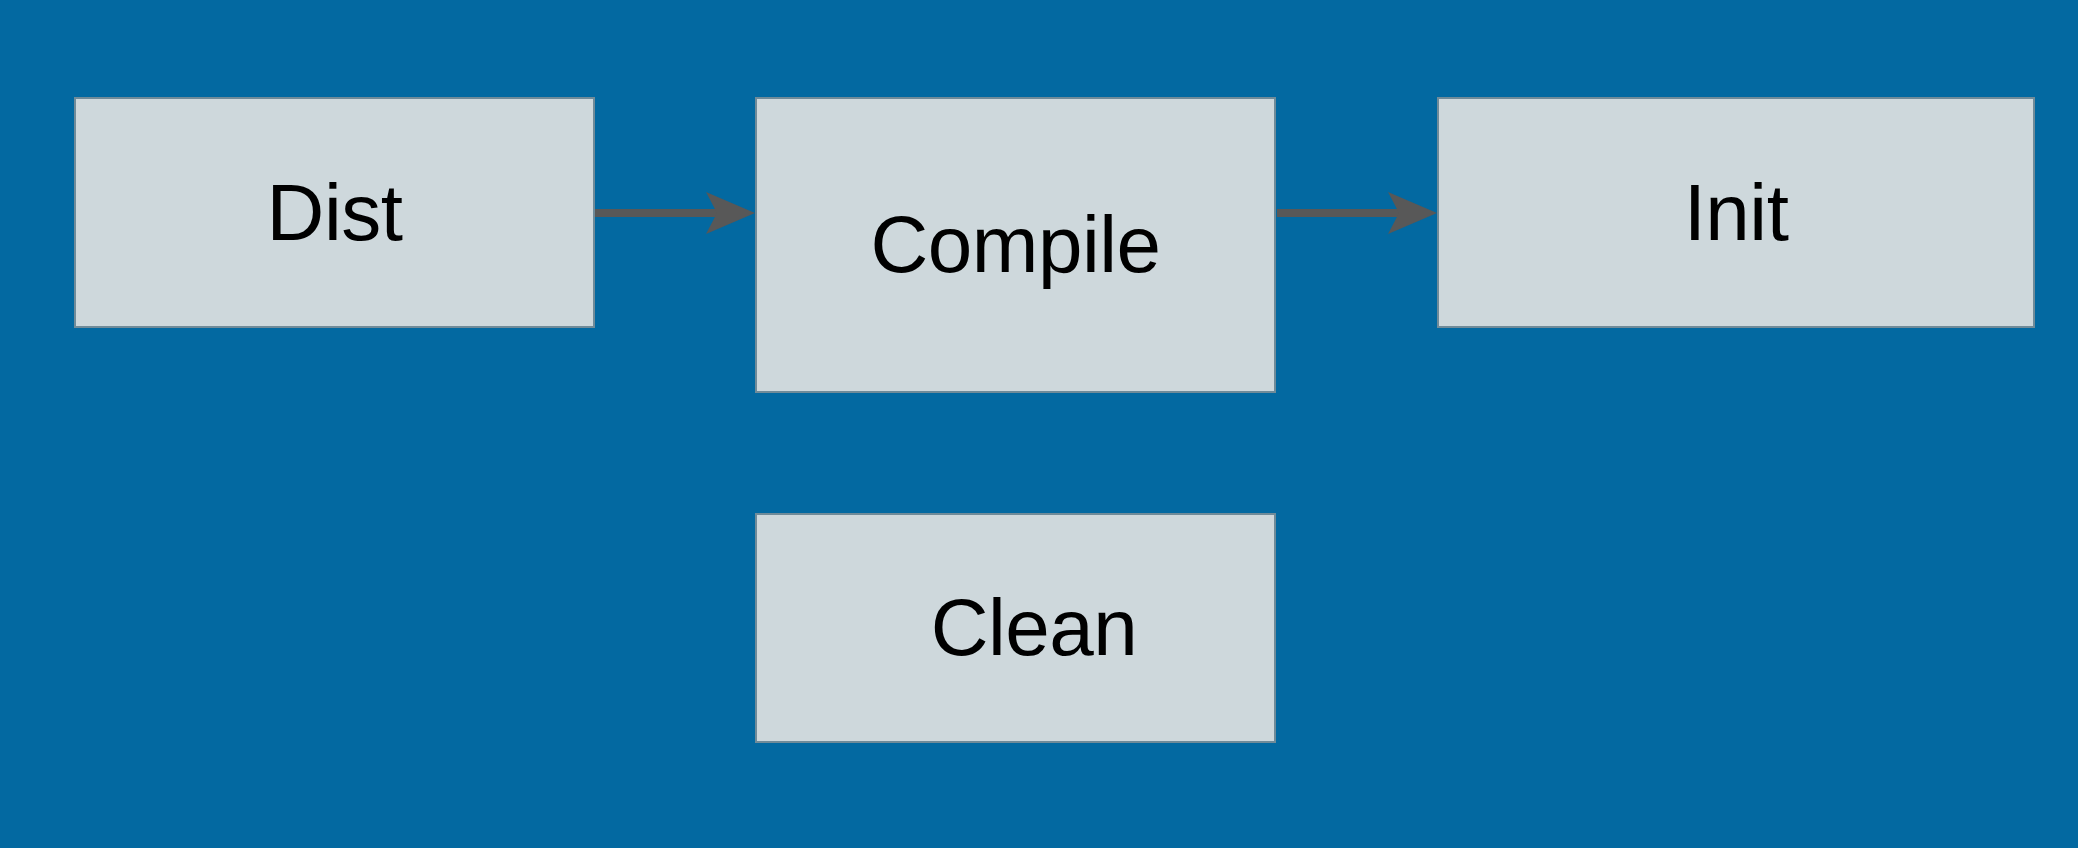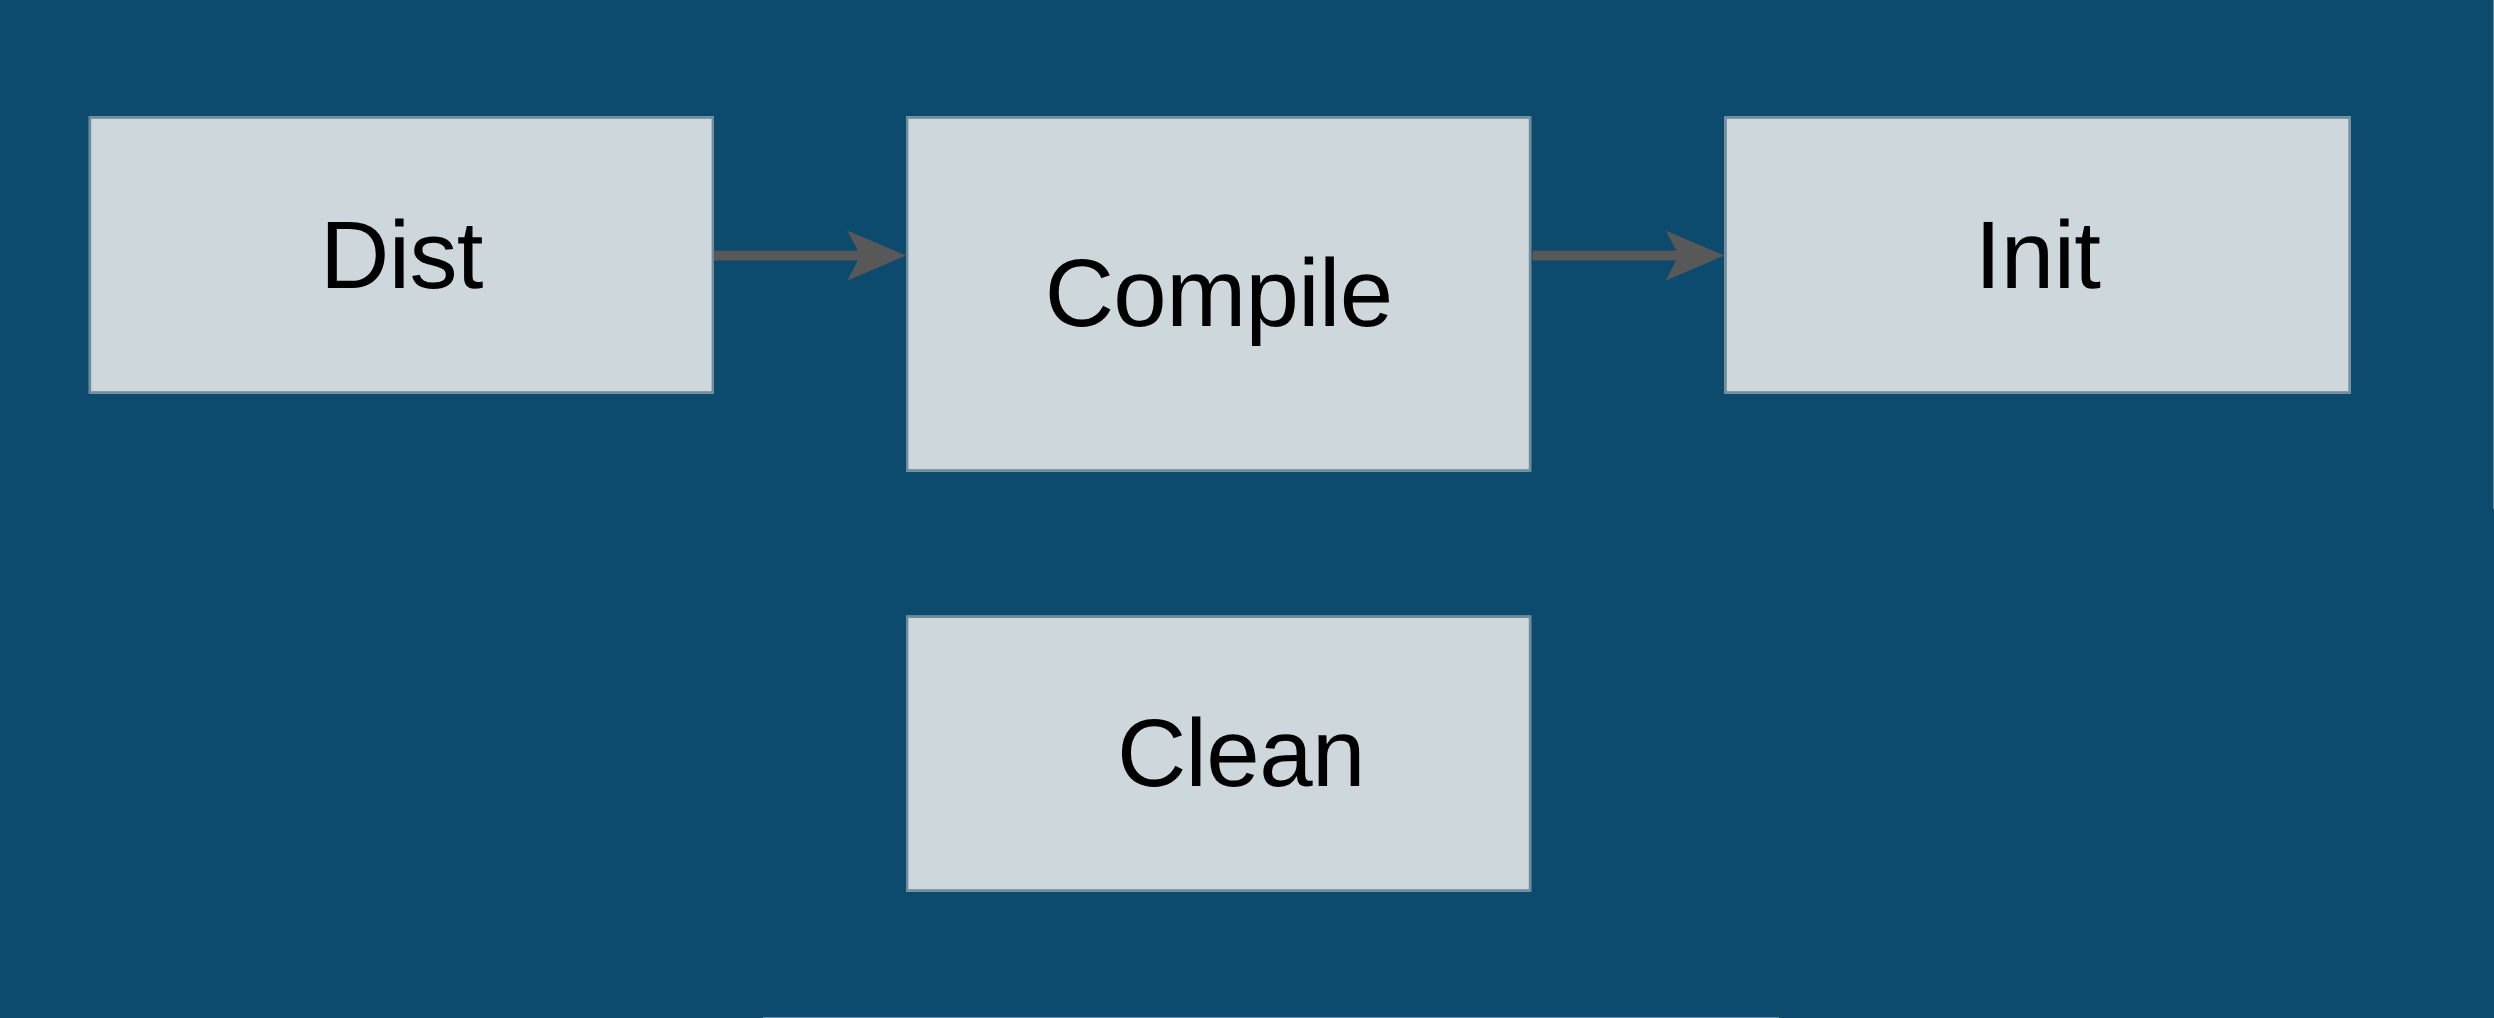--- a/index.html
+++ b/index.html
@@ -12,22 +12,21 @@
     height: 848px;
     background: #ffffff;
     font-family: "Liberation Sans", "DejaVu Sans", sans-serif;
     overflow: hidden;
   }
 
   #diagram-canvas {
     position: relative;
     width: 2078px;
     height: 848px;
-    background: #0c4a6e;
-    text-align: center;
+    background: #0369a1;
   }
 
   
   .node {
     position: absolute;
     box-sizing: border-box;
     background: #ced8dc;
     border: 2px solid #708b99;
     display: flex;
     align-items: center;
@@ -52,21 +51,21 @@
   }
   #node-compile {
     left: 755px;
     top: 97px;
     width: 521px;
     height: 296px;
   }
   #node-init {
     left: 1437px;
     top: 97px;
-    width: 522px;
+    width: 598px;
     height: 231px;
   }
   #node-clean {
     left: 755px;
     top: 513px;
     width: 521px;
     height: 230px;
     padding-left: 37px;
   }
 

